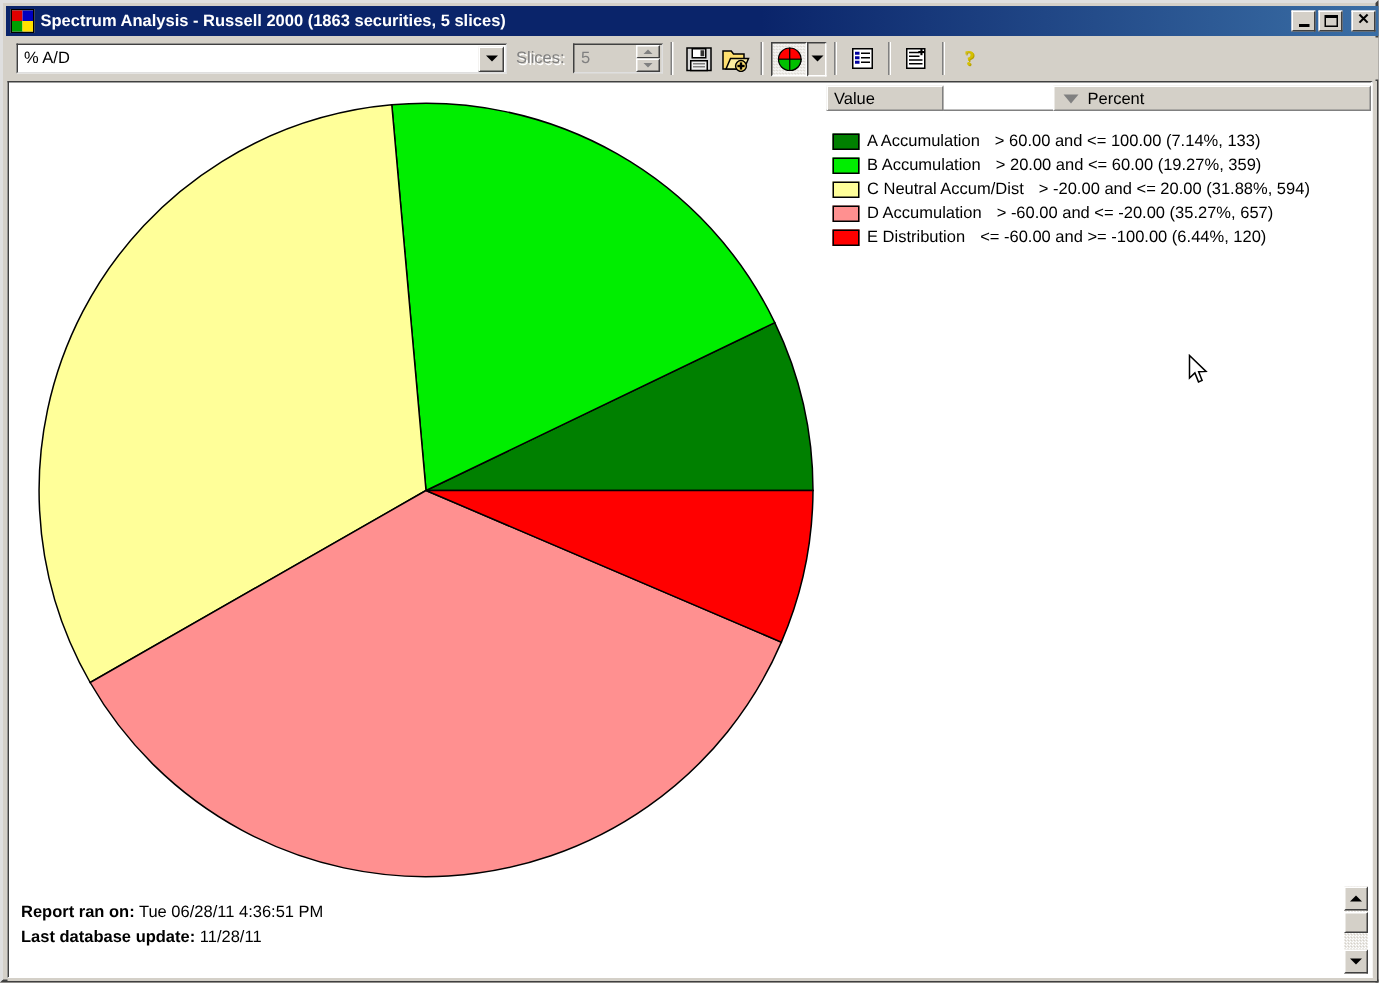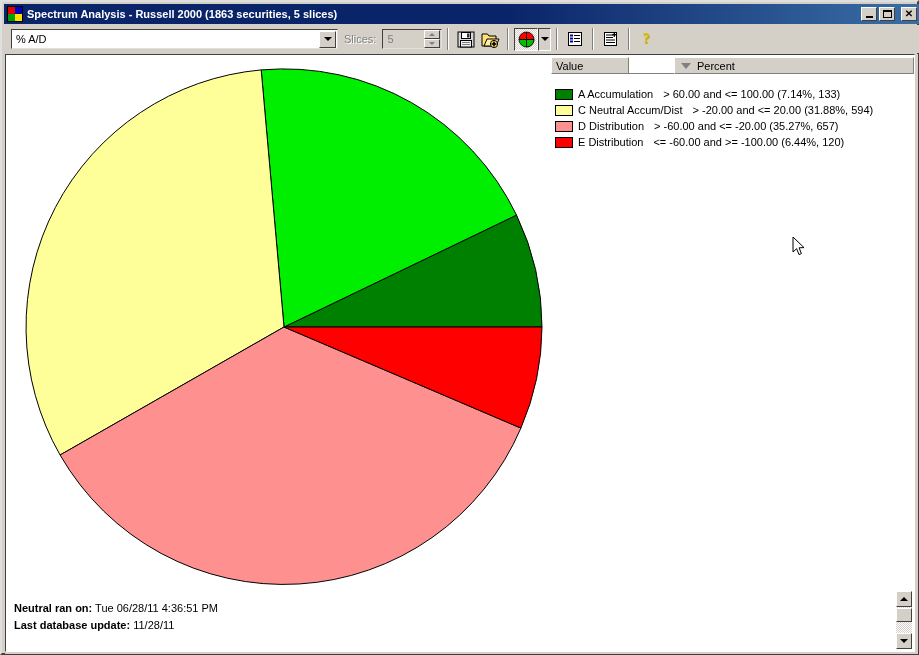--- a/index.html
+++ b/index.html
@@ -130,20 +130,21 @@
   .piewrap{position:absolute;left:0;top:0;width:560px;height:545px;}
   .piewrap svg{display:block;}
 
   
   .legend{
     position:absolute;left:545px;top:2px;width:365px;height:100px;
   }
   .legend-hdr{
     display:flex;height:17px;width:363px;box-sizing:border-box;
     border-bottom:1px solid #808080;
+    gap:28px;
   }
   .lh-cell{
     background:#d4d0c8;height:17px;box-sizing:border-box;
     border-left:1px solid #ffffff;border-top:1px solid #ffffff;
     border-right:1px solid #808080;border-bottom:1px solid #808080;
     display:flex;align-items:center;font-size:11px;color:#000;padding-left:4px;
   }
   .lh-value{width:78px;flex:0 0 78px;}
   .lh-percent{flex:1 1 auto;margin-left:45px;}
   .sort-tri{
@@ -346,45 +347,50 @@
           </div>
         </div>
         <div class="legend-rows">
 
           <div class="lrow">
             <span class="swatch" style="background:#008000"></span>
             <span class="lname">A Accumulation</span>
             <span class="lrange">&gt; 60.00 and &lt;= 100.00 (7.14%, 133)</span>
           </div>
 
+          <div class="lrow">
+            <span class="swatch" style="background:#00ee00"></span>
+            <span class="lname">B Accumulation</span>
+            <span class="lrange">&gt; 20.00 and &lt;= 60.00 (19.27%, 359)</span>
+          </div>
 
           <div class="lrow">
             <span class="swatch" style="background:#ffff99"></span>
             <span class="lname">C Neutral Accum/Dist</span>
             <span class="lrange">&gt; -20.00 and &lt;= 20.00 (31.88%, 594)</span>
           </div>
 
           <div class="lrow">
             <span class="swatch" style="background:#ff9090"></span>
-            <span class="lname">D Distribution</span>
+            <span class="lname">D Accumulation</span>
             <span class="lrange">&gt; -60.00 and &lt;= -20.00 (35.27%, 657)</span>
           </div>
 
           <div class="lrow">
             <span class="swatch" style="background:#ff0000"></span>
             <span class="lname">E Distribution</span>
             <span class="lrange">&lt;= -60.00 and &gt;= -100.00 (6.44%, 120)</span>
           </div>
 
         </div>
       </div>
 
       <div class="footer">
         <div>
-          <b>Neutral ran on:</b>
+          <b>Report ran on:</b>
           <span>Tue 06/28/11 4:36:51 PM</span>
         </div>
         <div>
           <b>Last database update:</b>
           <span>11/28/11</span>
         </div>
       </div>
 
       <div class="vscroll">
         <div class="sarrow top">

